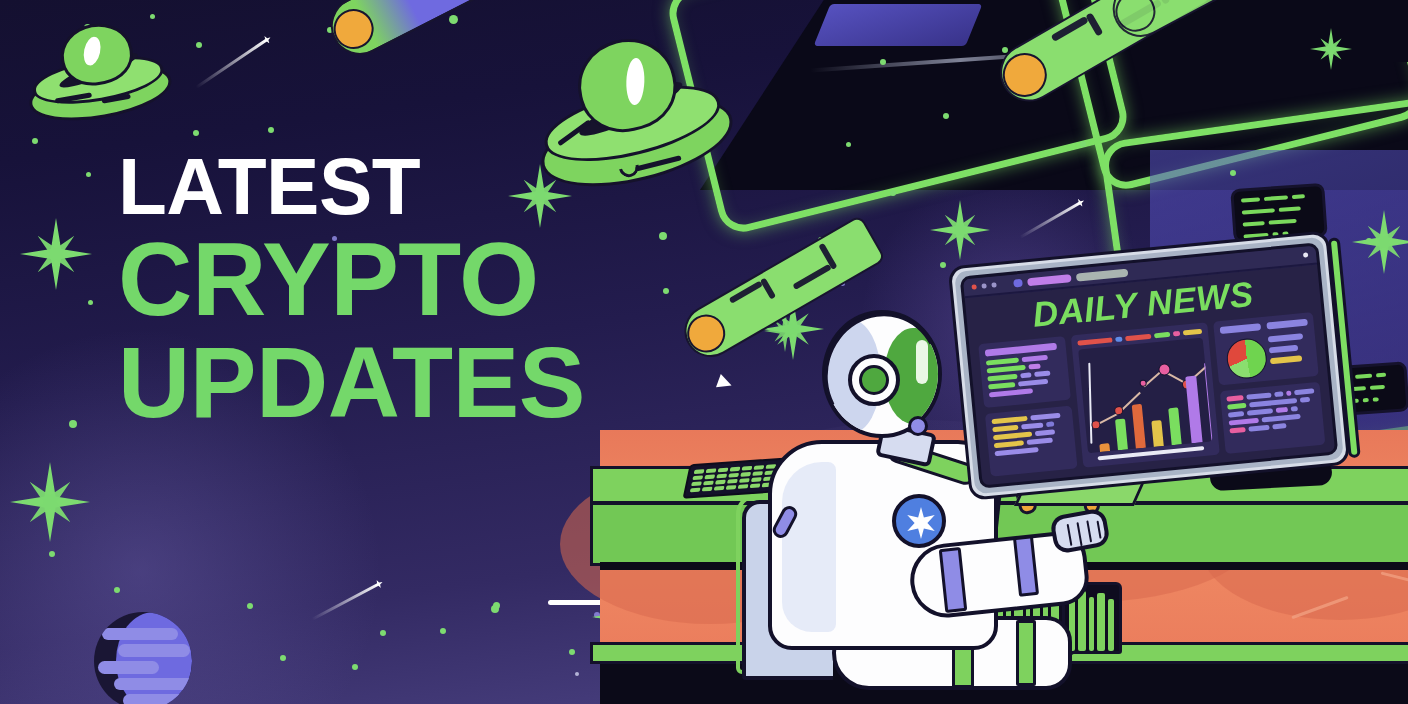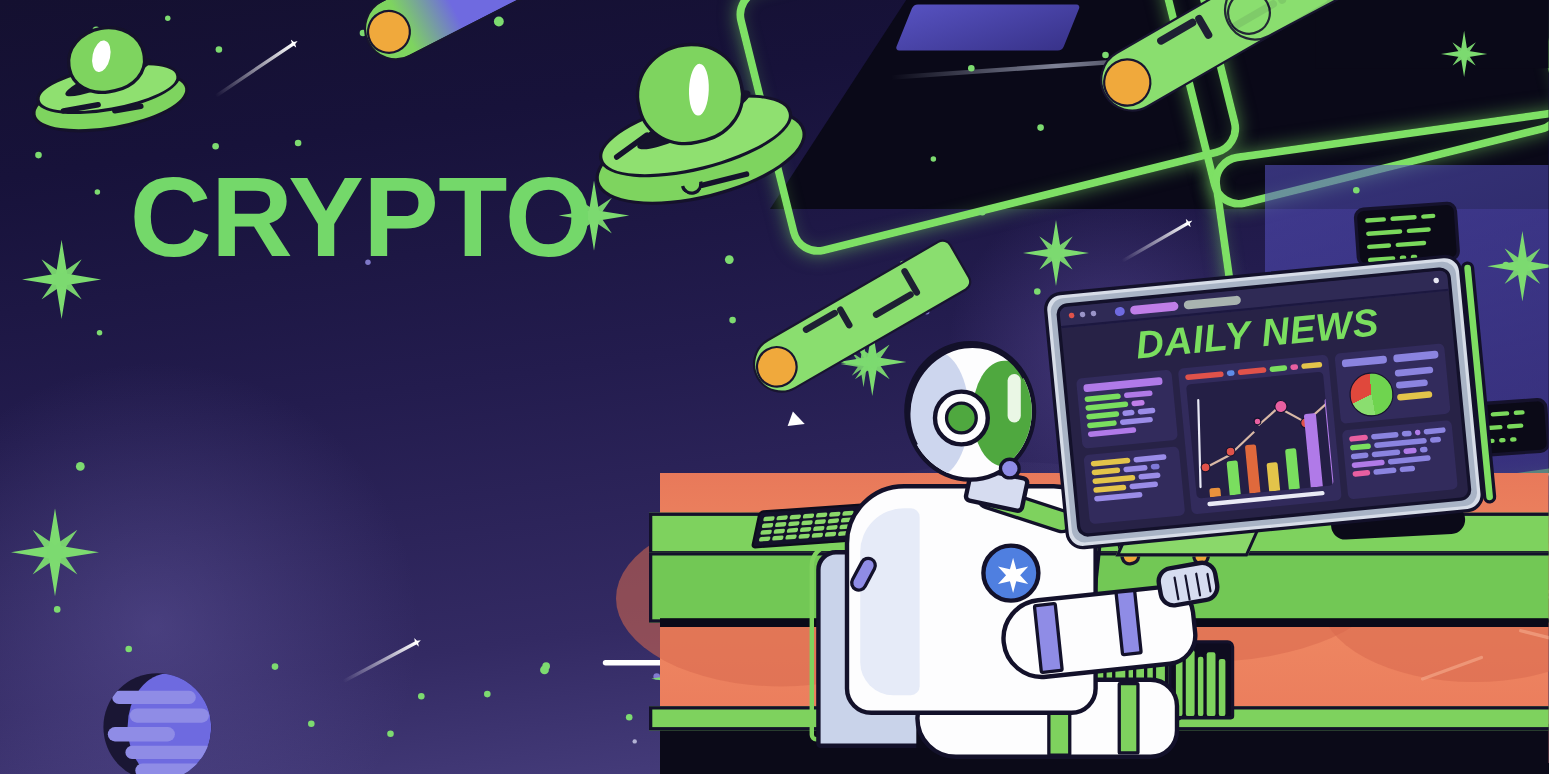--- a/index.html
+++ b/index.html
@@ -341,21 +341,23 @@
     background:#1a1634;overflow:hidden;z-index:10;">
     <div style="position:absolute;left:22%;top:0;width:78%;height:100%;background:#6e6ae0;border-radius:50%;"></div>
     <div style="position:absolute;left:8%;top:16%;width:78%;height:13%;background:#8f8ce6;border-radius:8px;"></div>
     <div style="position:absolute;left:24%;top:33%;width:74%;height:13%;background:#8f8ce6;border-radius:8px;"></div>
     <div style="position:absolute;left:4%;top:50%;width:62%;height:13%;background:#8f8ce6;border-radius:8px;"></div>
     <div style="position:absolute;left:20%;top:67%;width:84%;height:13%;background:#8f8ce6;border-radius:8px;"></div>
     <div style="position:absolute;left:30%;top:84%;width:74%;height:13%;background:#8f8ce6;border-radius:8px;"></div>
   </div>
 
   <div id="headline">
+    <div class="l1 hl-w">LATEST</div>
     <div class="l2 hl-g">CRYPTO</div>
+    <div class="l4 hl-g">UPDATES</div>
   </div>
 
   <div class="deskwrap">
     <div class="planet-surface">
       <div class="planet-shade" style="left:-40px;top:34px;width:300px;height:160px;"></div>
       <div class="planet-shade" style="left:320px;top:22px;width:340px;height:150px;"></div>
       <div class="planet-shade" style="left:600px;top:40px;width:280px;height:150px;"></div>
       <div class="planet-line" style="left:150px;top:90px;width:120px;transform:rotate(18deg);"></div>
       <div class="planet-line" style="left:736px;top:112px;width:90px;transform:rotate(-12deg);"></div>
       <div class="planet-line" style="left:780px;top:150px;width:70px;transform:rotate(14deg);"></div>

